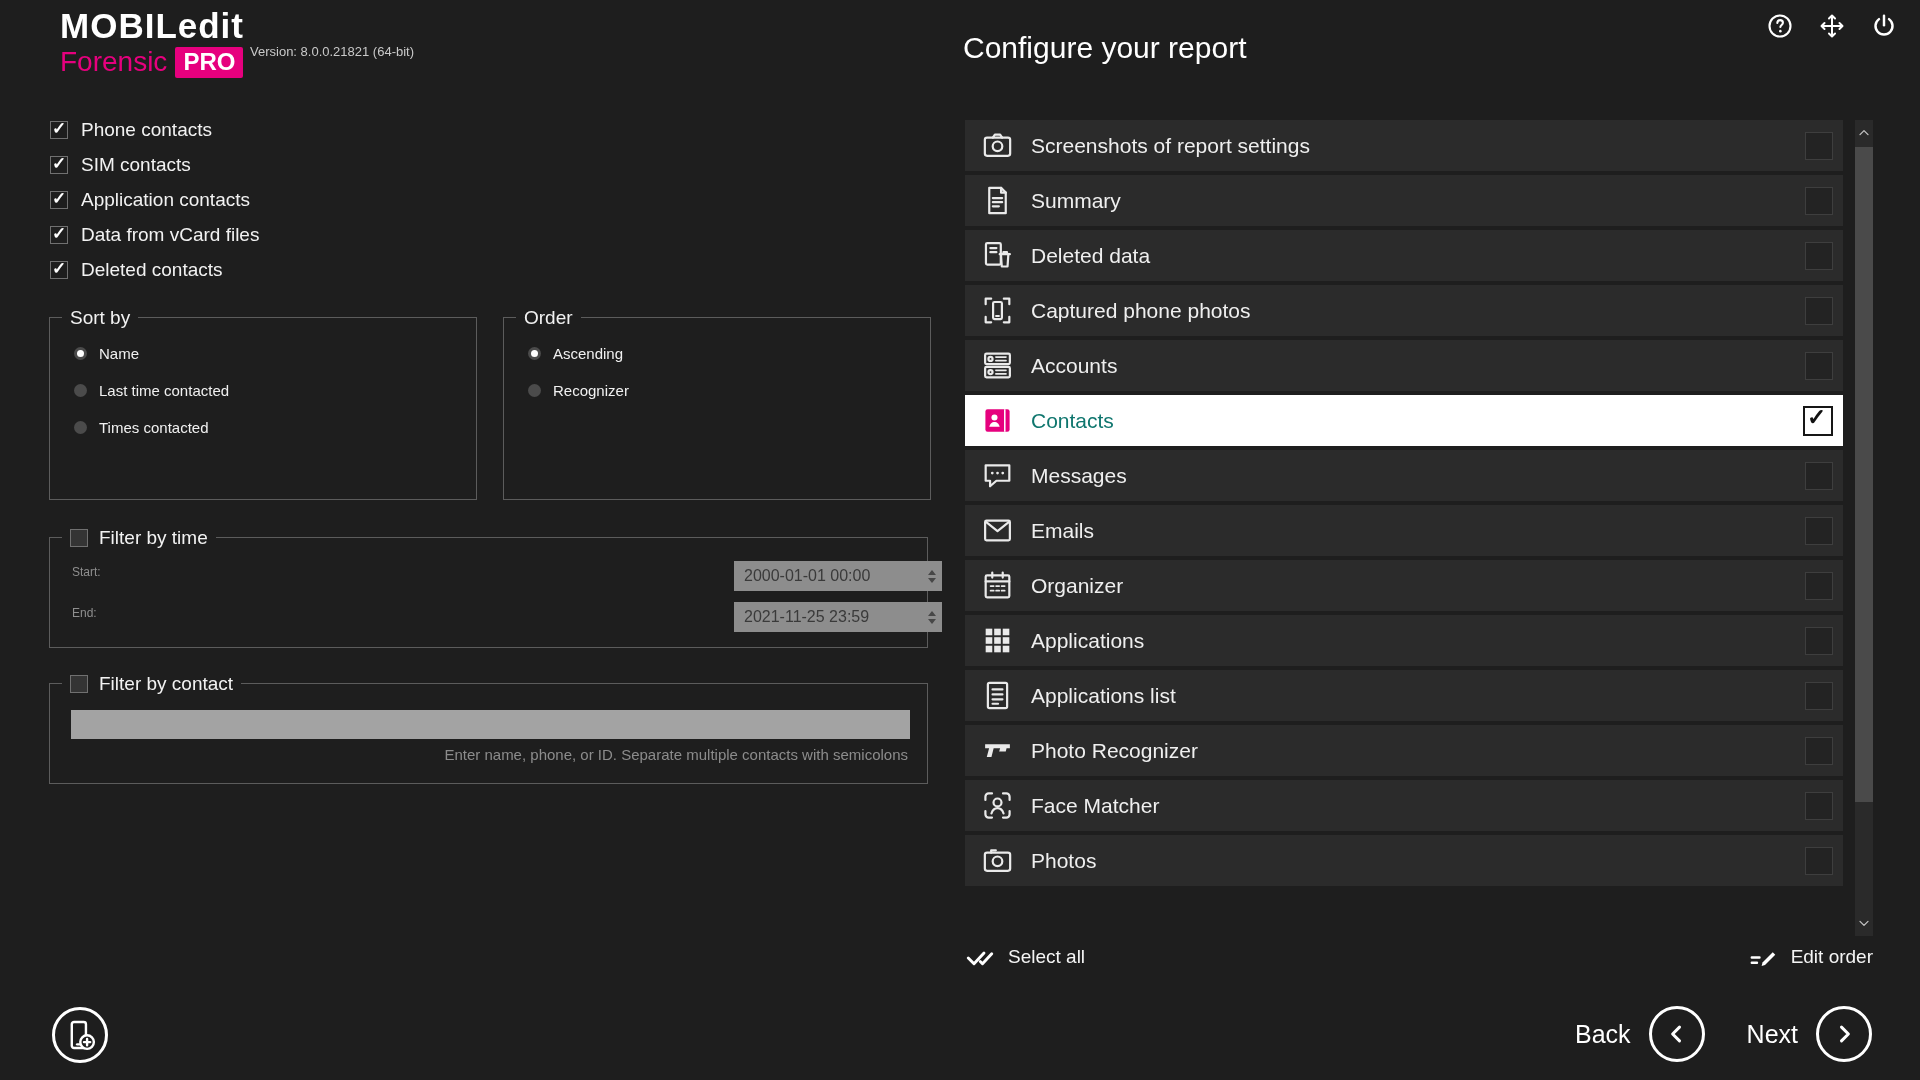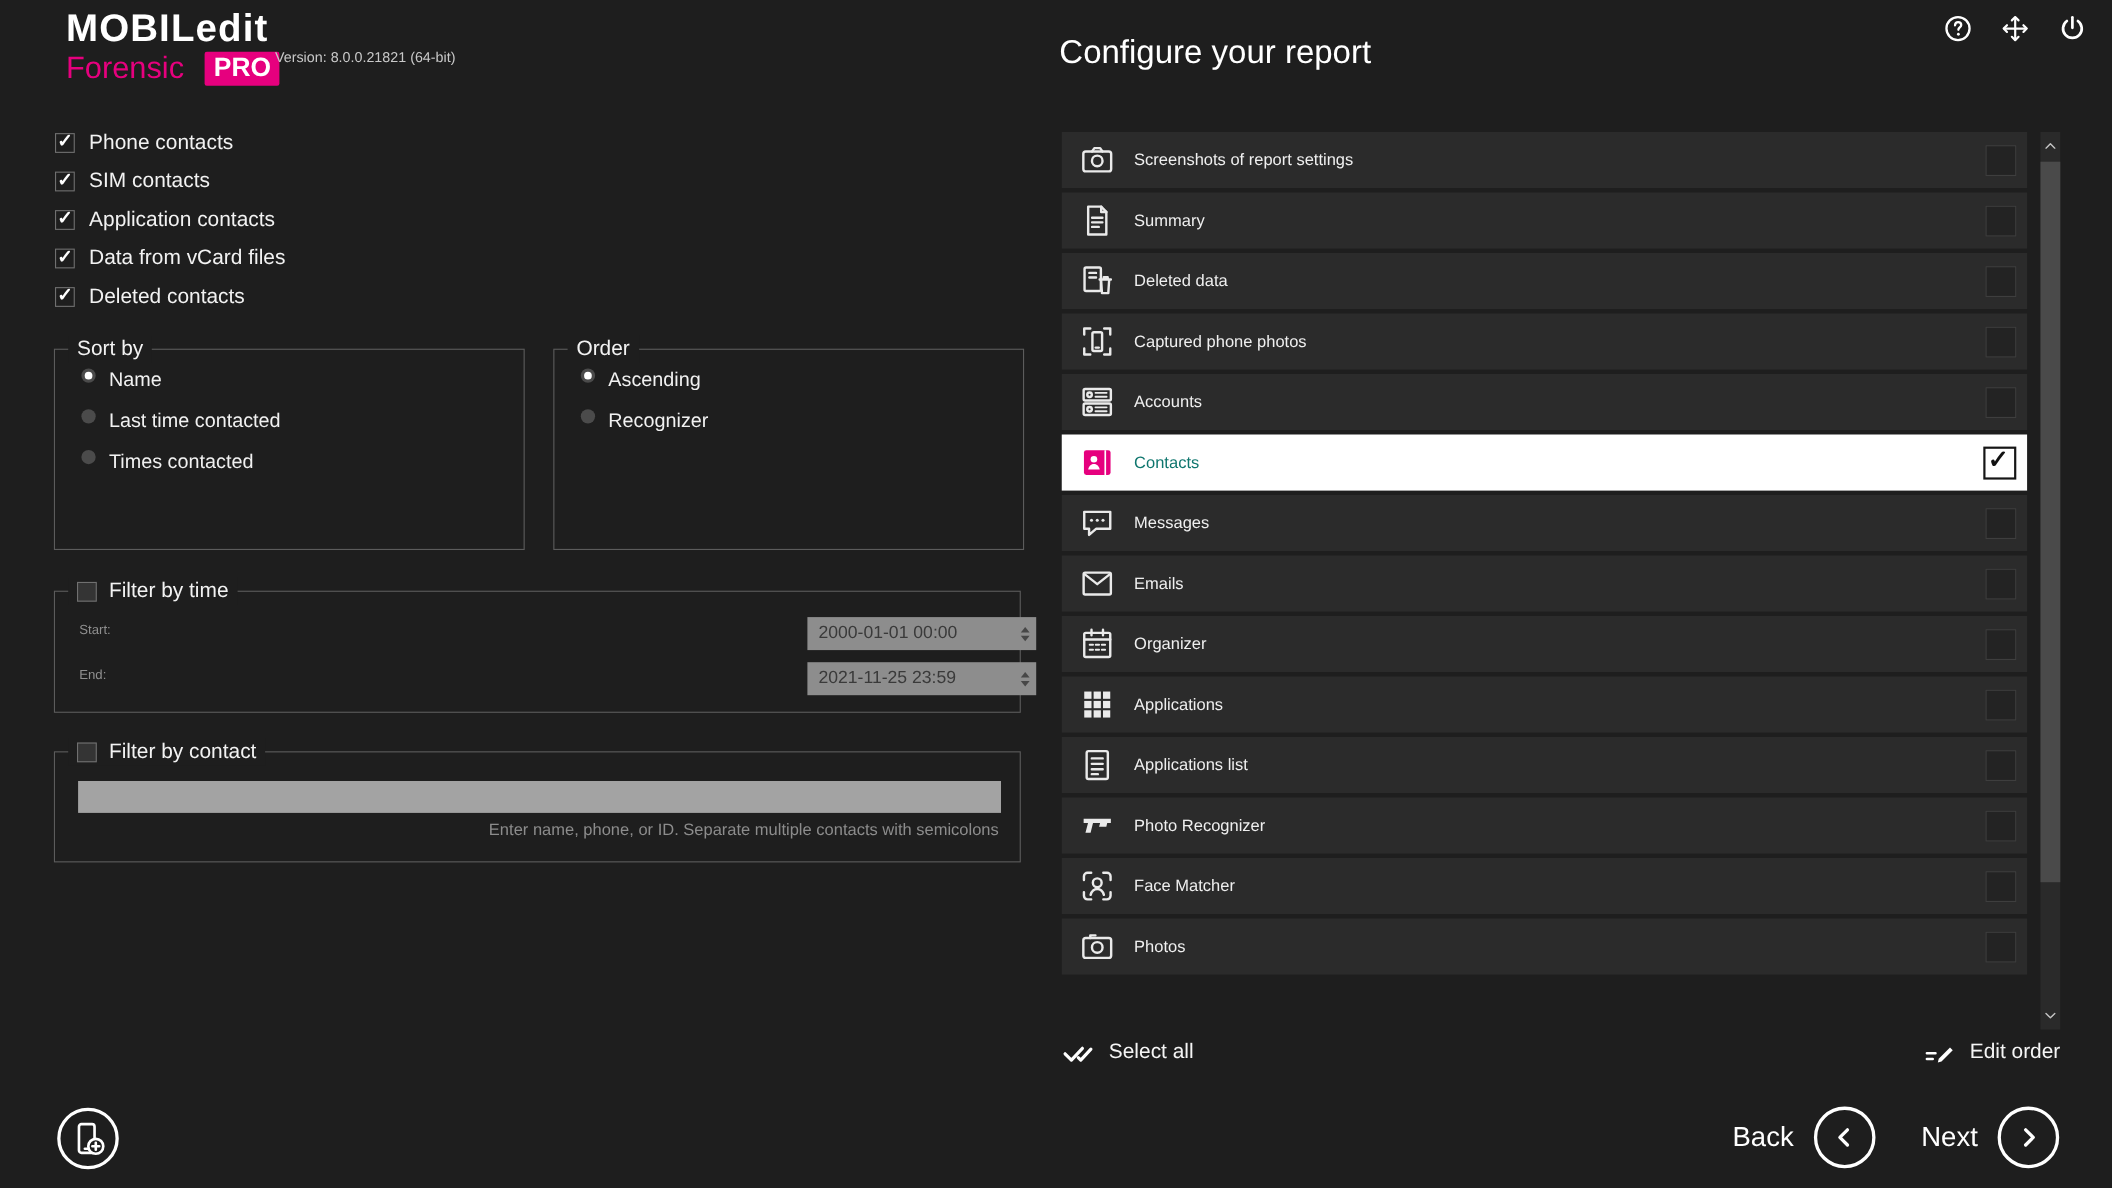--- a/index.html
+++ b/index.html
@@ -2,42 +2,42 @@
 <html><head>
 <meta charset="utf-8">
 <style>
   html,body{margin:0;padding:0;background:#141414;}
   .app{position:relative;width:1920px;height:1080px;background:#1e1e1e;color:#f1f1f1;
        font-family:"Liberation Sans",sans-serif;overflow:hidden;}
 
   
   .logo{position:absolute;left:28px;top:8px;line-height:1.05;margin-left:32px;}
   .logo-top{font-size:35px;font-weight:700;color:#fff;letter-spacing:1px;}
-  .logo-bottom{font-size:28px;color:#e6007e;display:flex;align-items:center;gap:19px;margin-top:2px;}
+  .logo-bottom{font-size:28px;color:#e6007e;display:flex;align-items:center;gap:8px;margin-top:2px;}
   .pro-badge{background:#e6007e;color:#fff;font-weight:700;font-size:24px;padding:1px 8px;border-radius:2px;line-height:1.2;}
   .version{position:absolute;left:250px;top:44px;font-size:13px;color:#c9c9c9;}
   .page-title{position:absolute;left:963px;top:31px;font-size:30px;font-weight:400;color:#fff;}
   .top-icons{position:absolute;right:22px;top:12px;display:flex;gap:24px;align-items:center;}
   .ticon{width:28px;height:28px;display:inline-flex;color:#fff;cursor:pointer;}
   .ticon svg{width:100%;height:100%;}
 
   
   .check-col{position:absolute;left:50px;top:112px;}
   .check-item{display:flex;align-items:center;gap:13px;height:35px;font-size:19px;color:#f2f2f2;}
   .cb{width:16px;height:16px;border:1px solid #707070;background:#343434;position:relative;flex:none;}
   .cb.checked{background:#1e1e1e;}
   .cb.checked::after{content:"\2713";position:absolute;left:1px;top:-4px;font-size:17px;font-weight:700;color:#fff;}
 
   .groupbox{position:absolute;border:1px solid #5c5c5c;box-sizing:border-box;}
   .legend{position:absolute;top:-13px;left:12px;background:#1e1e1e;padding:0 8px;font-size:19px;
           color:#f2f2f2;display:flex;align-items:center;gap:11px;line-height:25px;}
   .sort-box{left:49px;top:317px;width:428px;height:183px;}
   .order-box{left:503px;top:317px;width:428px;height:183px;}
   .radio-col{padding-top:17px;}
-  .radio-row{display:flex;gap:12px;height:37px;padding-left:24px;font-size:18px;cursor:pointer;}
+  .radio-row{display:flex;align-items:center;gap:12px;height:37px;padding-left:24px;font-size:15px;cursor:pointer;}
   .radio{width:13px;height:13px;border-radius:50%;background:#4b4b4b;position:relative;flex:none;}
   .radio.sel::after{content:"";position:absolute;inset:3px;border-radius:50%;background:#fff;}
 
   .time-box{left:49px;top:537px;width:879px;height:111px;}
   .dim-label{position:absolute;font-size:12px;color:#8f8f8f;}
   .lbl-start{left:22px;top:27px;} .lbl-end{left:22px;top:68px;}
   .time-input{position:absolute;left:684px;width:208px;height:30px;background:#8d8d8d;color:#3a3a3a;
               font-size:16px;display:flex;align-items:center;padding:0 4px 0 10px;box-sizing:border-box;}
   .ti-start{top:23px;} .ti-end{top:64px;}
   .spin{margin-left:auto;display:flex;flex-direction:column;gap:3px;padding:0 2px;cursor:pointer;}
@@ -50,21 +50,21 @@
                  outline:none;font-size:17px;color:#222;box-sizing:border-box;padding:0 8px;font-family:inherit;}
   .hint{position:absolute;right:19px;top:62px;font-size:15px;color:#8c8c8c;}
 
   
   .sections{position:absolute;left:965px;top:120px;width:878px;height:816px;overflow:hidden;}
   .sec-row{height:51px;margin-bottom:4px;background:#2b2b2b;display:flex;align-items:center;
            padding:0 10px 0 16px;box-sizing:border-box;cursor:pointer;}
   .sec-row.sel{background:#fff;}
   .sec-icon{width:33px;height:33px;margin-right:17px;color:#eaeaea;flex:none;display:flex;}
   .sec-icon svg{width:100%;height:100%;}
-  .sec-label{font-size:15px;color:#efefef;}
+  .sec-label{font-size:21px;color:#efefef;}
   .sec-row.sel .sec-label{color:#0f766e;}
   .row-cb{margin-left:auto;width:26px;height:26px;background:#232323;border:1px solid #3e3e3e;flex:none;position:relative;cursor:pointer;}
   .row-cb.checked{background:#fff;border:2px solid #161616;}
   .row-cb.checked::after{content:"\2713";position:absolute;left:2px;top:-4px;font-size:23px;font-weight:700;color:#111;}
 
   .scrollbar{position:absolute;left:1855px;top:120px;width:18px;height:816px;background:#2a2a2a;}
   .sb-btn{position:absolute;left:0;width:18px;height:22px;color:#c4c4c4;display:flex;cursor:pointer;}
   .sb-btn svg{width:16px;height:16px;margin:auto;}
   #sb-up{top:2px;} #sb-down{bottom:2px;}
   .sb-thumb{position:absolute;left:0;top:27px;width:18px;height:655px;background:#4a4a4a;cursor:pointer;}

